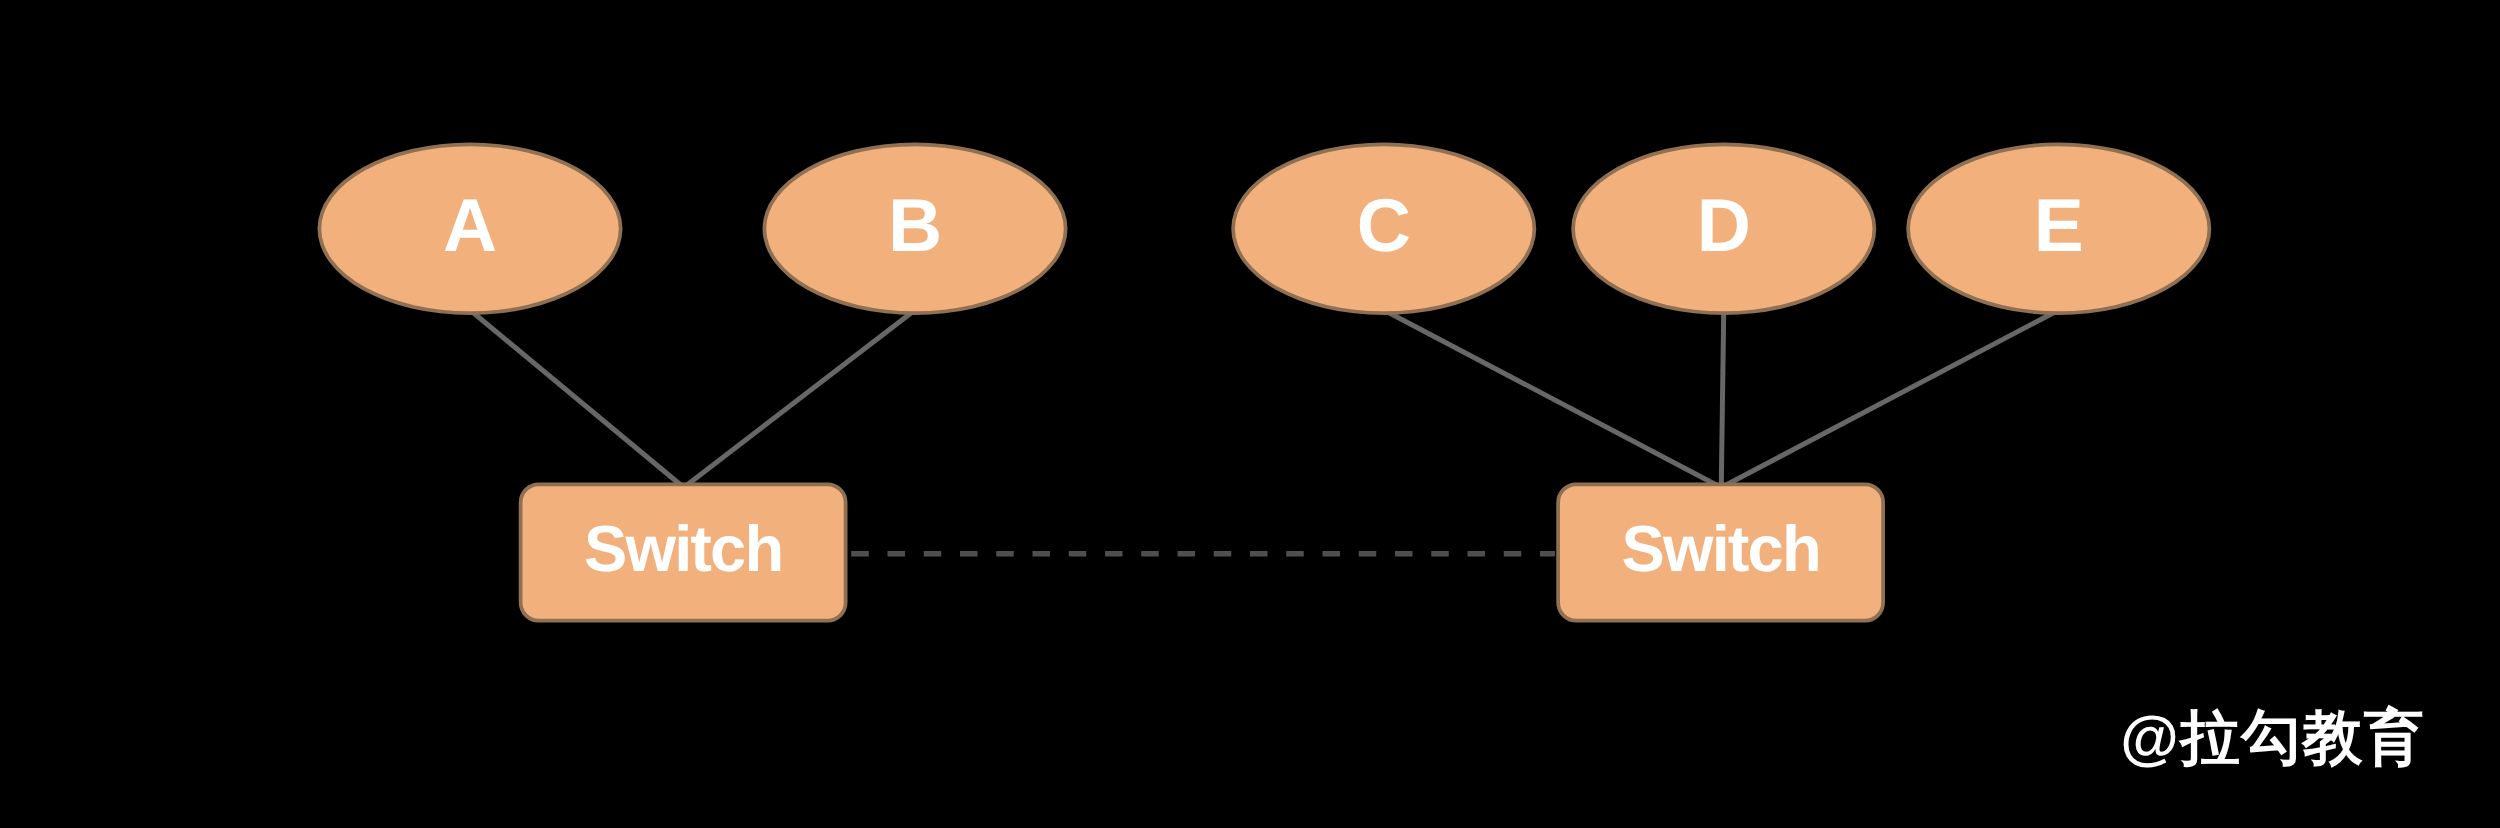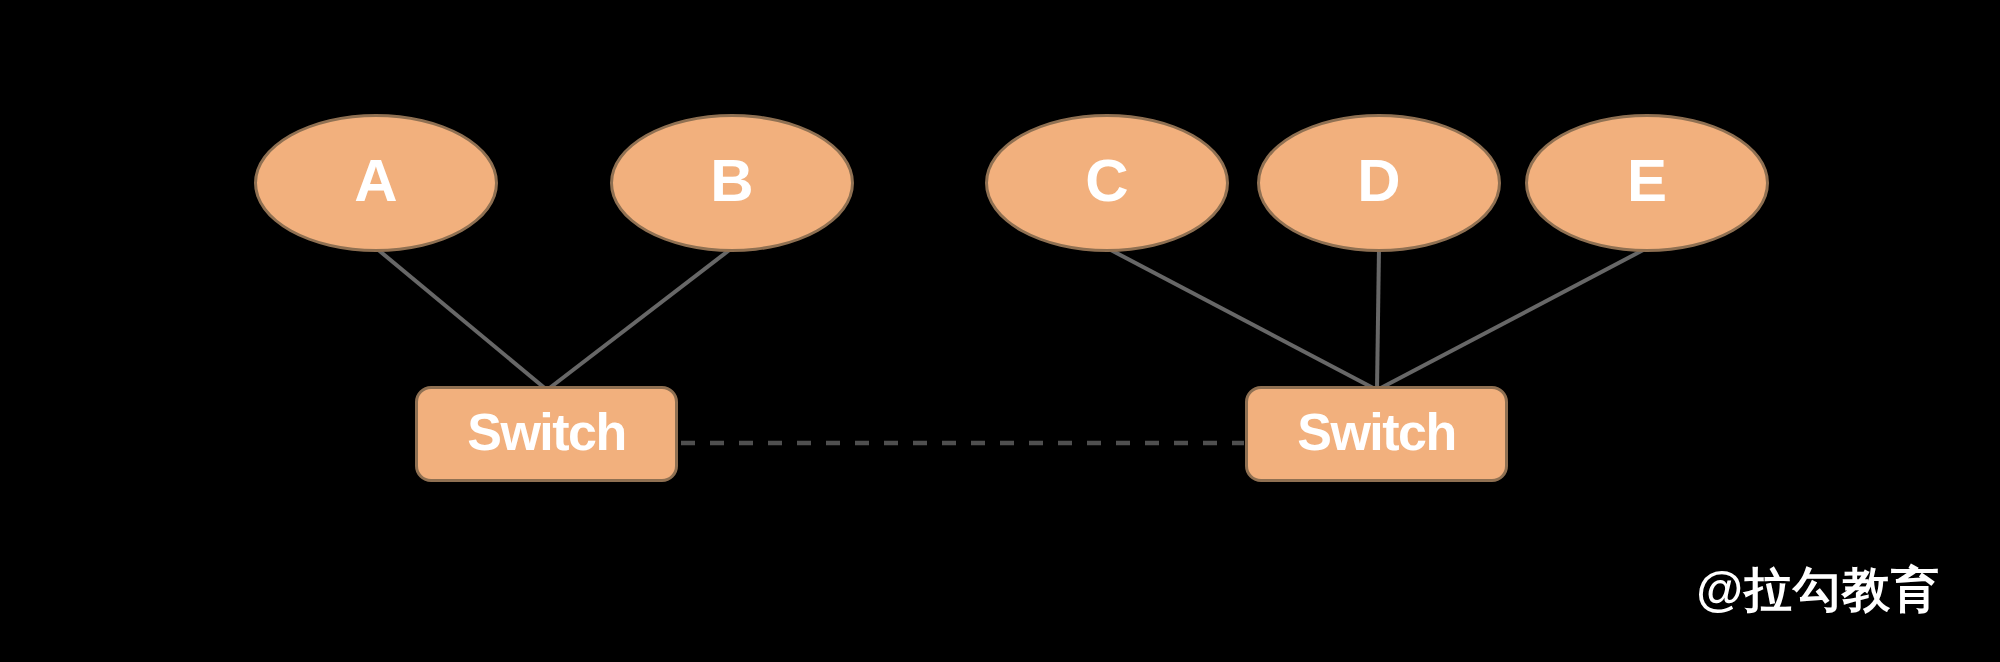--- a/index.html
+++ b/index.html
@@ -51,21 +51,21 @@
   }
   .host {
     width: 244px;
     height: 138px;
     border: 3px solid var(--node-border);
     border-radius: 50%;
     font-size: 60px;
   }
   .switch {
     width: 263px;
-    height: 96px;
+    height: 112px;
     border: 3px solid var(--node-border);
     border-radius: 16px;
     font-size: 52px;
     letter-spacing: -1.5px;
   }
   .node .node-label {
     line-height: 1;
     transform: translateY(-2px);
   }
   #watermark {

